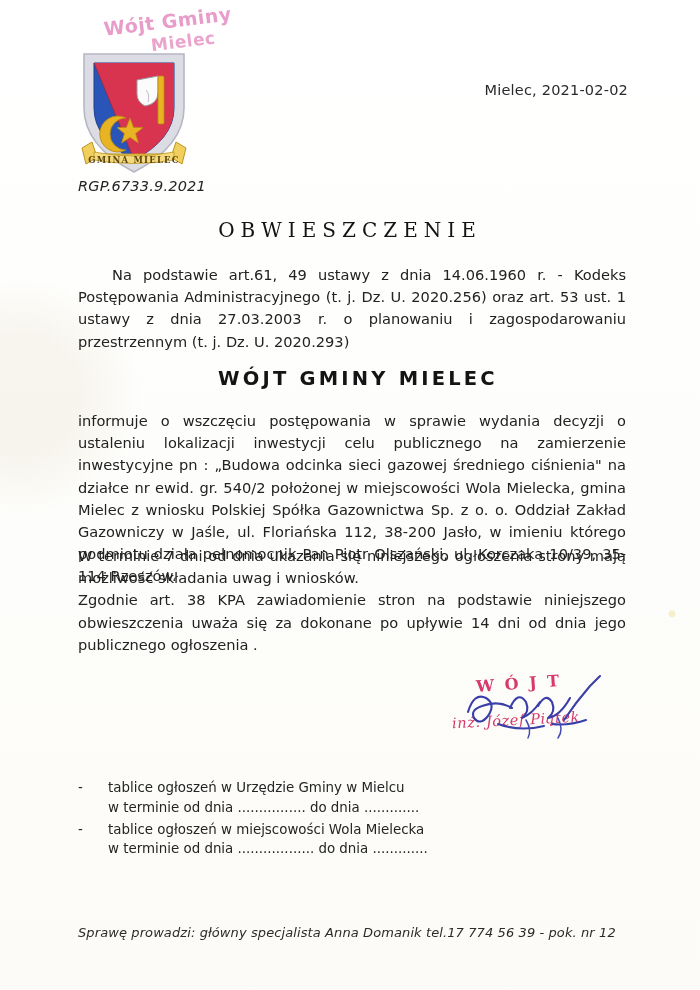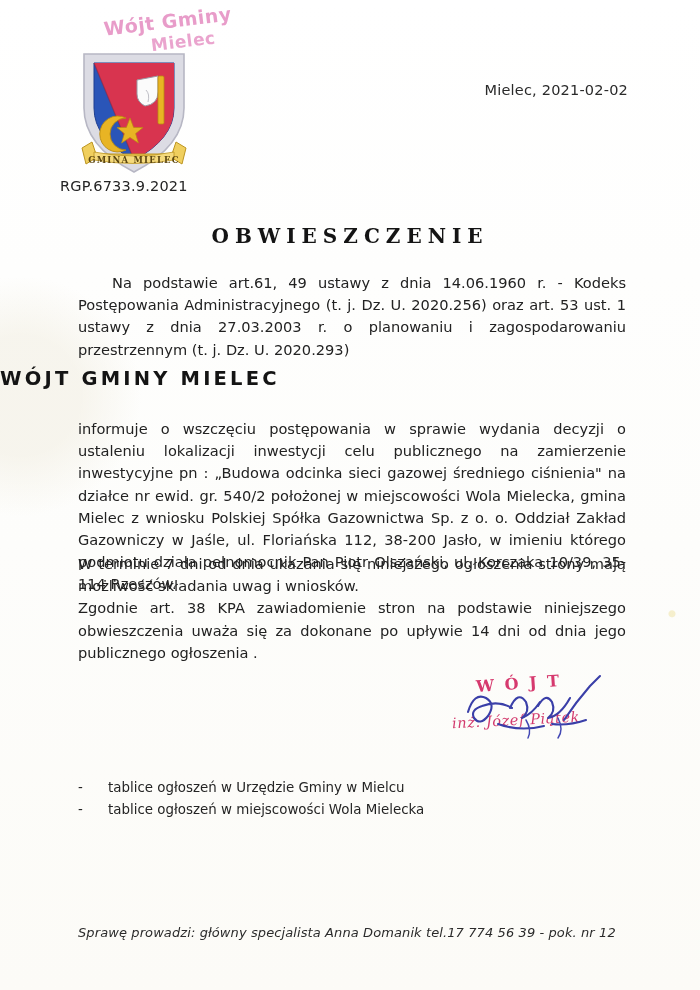--- a/index.html
+++ b/index.html
@@ -77,64 +77,64 @@
     top: 82px;
     font-size: 14.5px;
     color: #2a2a2a;
     letter-spacing: 0.2px;
     text-align: center;
   }
 
   
   .ref-no {
     position: absolute;
-    left: 60px;
+    left: 78px;
     top: 178px;
     font-size: 14.5px;
     color: #242424;
     letter-spacing: 0.2px;
+    font-style: italic;
   }
 
   
   .title-main {
     position: absolute;
     left: 0;
     right: 0;
     top: 218px;
     text-align: center;
     font-family: "DejaVu Serif", serif;
-    font-weight: bold;
+    font-weight: normal;
     font-size: 20px;
     letter-spacing: 6px;
     color: #141414;
-    margin-top: 6px;
   }
   .title-sub {
     position: absolute;
-    left: 0;
+    left: 16px;
     right: 0;
     top: 367px;
+    text-align: center;
     font-family: "DejaVu Sans", sans-serif;
     font-weight: bold;
     font-size: 19.5px;
     letter-spacing: 3.2px;
     color: #141414;
   }
 
   
   .body-block {
     position: absolute;
     left: 78px;
     width: 548px;
     font-size: 14.6px;
     line-height: 1.52;
     color: #222222;
     text-align: justify;
     text-justify: inter-word;
-    margin-top: 8px;
   }
   .para-legal { top: 264px; text-indent: 34px; }
   .para-main  { top: 410px; }
   .para-term  { top: 545px; }
 
   .para-term .line { display: block; }
 
   
   .sig-area {
     position: absolute;
@@ -281,21 +281,23 @@
         <path d="M86 52 Q92 62 88 70"></path>
         <path d="M118 50 Q124 62 118 70"></path>
       </g>
     </svg>
   </div>
 
   <div class="dist-list">
     <div class="dist-item">
       <span class="dash">-</span>
       <span>tablice ogłoszeń w Urzędzie Gminy w Mielcu</span>
+      <span class="l2">w terminie od dnia ................ do dnia .............</span>
     </div>
     <div class="dist-item">
       <span class="dash">-</span>
       <span>tablice ogłoszeń w miejscowości Wola Mielecka</span>
+      <span class="l2">w terminie od dnia .................. do dnia .............</span>
     </div>
   </div>
 
   <div class="footer-note">Sprawę prowadzi: główny specjalista Anna Domanik tel.17 774 56 39 - pok. nr 12</div>
 </div>
 
 </body></html>

